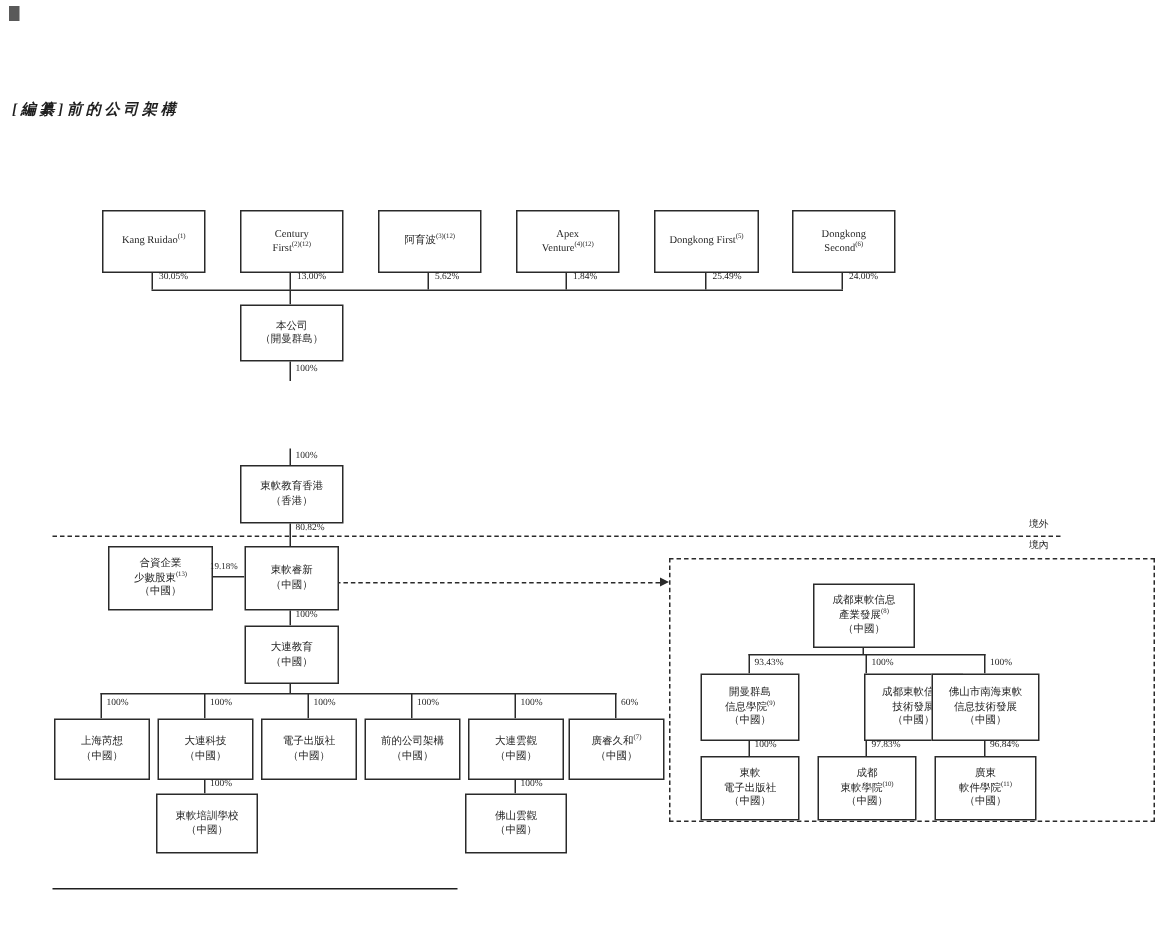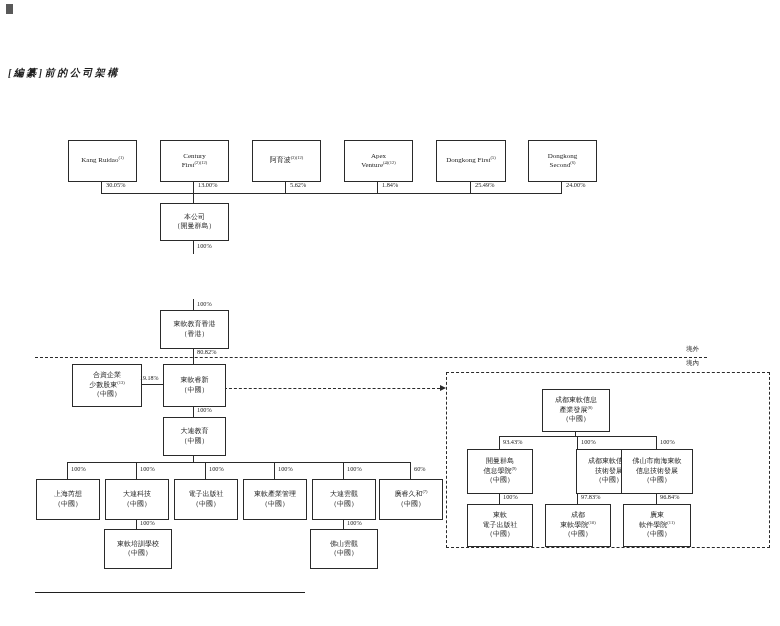--- a/index.html
+++ b/index.html
@@ -135,21 +135,21 @@
   </div>
   <div class="box" style="left:105px;top:479px;width:62px;height:39px">
     <div class="ln">大連科技</div>
     <div class="ln">（中國）</div>
   </div>
   <div class="box" style="left:174px;top:479px;width:62px;height:39px">
     <div class="ln">電子出版社</div>
     <div class="ln">（中國）</div>
   </div>
   <div class="box" style="left:243px;top:479px;width:62px;height:39px">
-    <div class="ln">東軟產業管理</div>
+    <div class="ln">前的公司架構</div>
     <div class="ln">（中國）</div>
   </div>
   <div class="box" style="left:312px;top:479px;width:62px;height:39px">
     <div class="ln">大連雲觀</div>
     <div class="ln">（中國）</div>
   </div>
   <div class="box" style="left:379px;top:479px;width:62px;height:39px">
     <div class="ln"><span>廣睿久和</span><sup>(7)</sup></div>
     <div class="ln">（中國）</div>
   </div>

